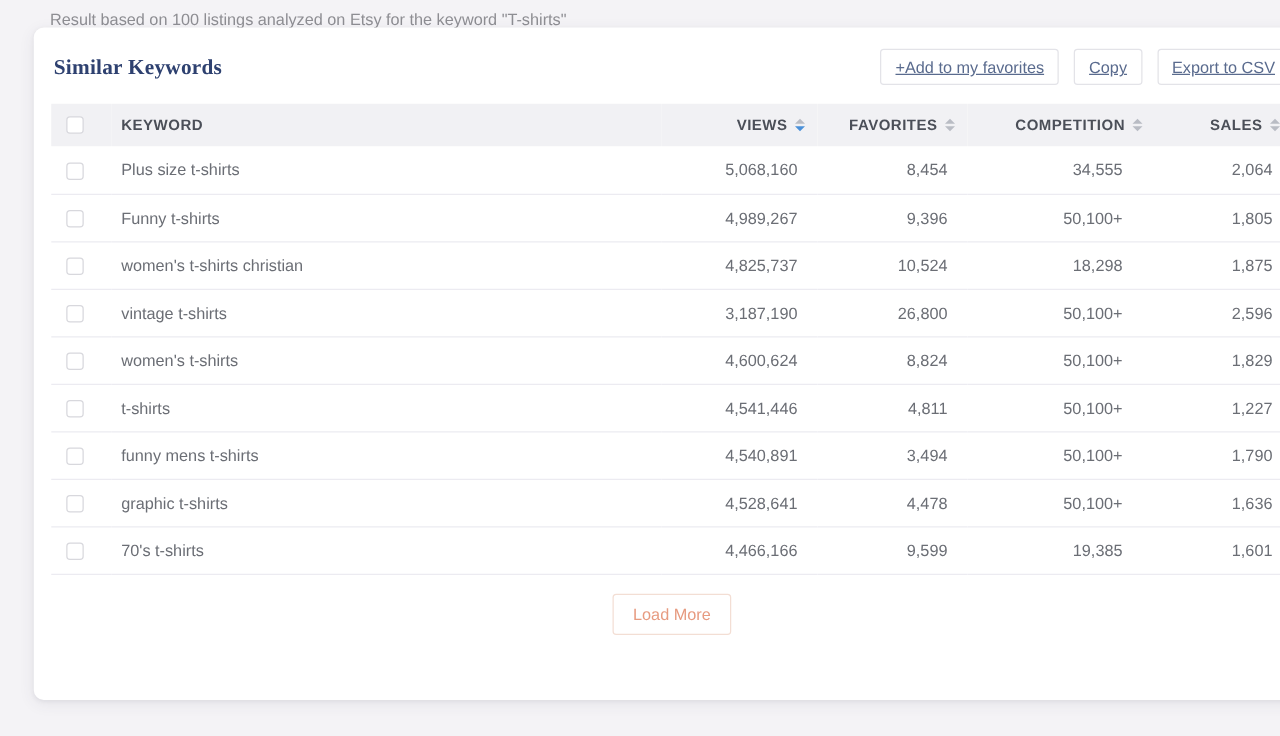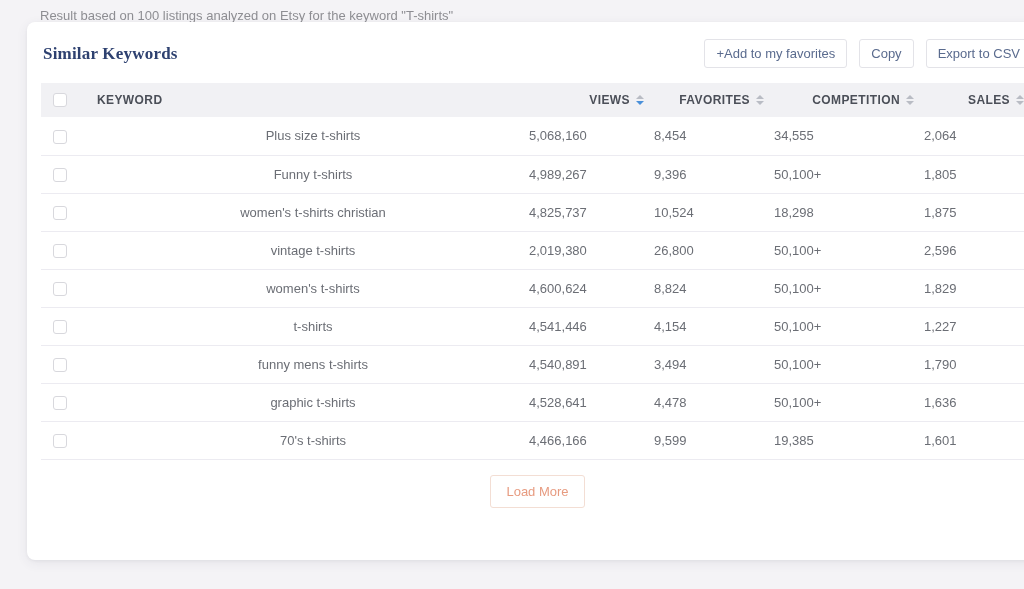--- a/index.html
+++ b/index.html
@@ -59,20 +59,21 @@
   .actions { display: flex; gap: 12px; }
   .action-btn {
     background: #fff;
     border: 1px solid var(--button-border);
     border-radius: 3px;
     color: var(--action-button-text);
     font-family: inherit;
     font-size: 13px;
     padding: 6px 11px;
     cursor: pointer;
+    text-decoration: underline;
   }
   table {
     width: 100%;
     border-collapse: collapse;
     table-layout: fixed;
   }
   thead tr { background: var(--header-bg); height: 34px; }
   th {
     font-size: 12px;
     font-weight: 700;
@@ -94,22 +95,22 @@
   .tri-down {
     width: 0; height: 0;
     border-left: 4px solid transparent;
     border-right: 4px solid transparent;
     border-top: 4px solid var(--sort-inactive);
   }
   .sorted-desc .tri-down { border-top-color: var(--sort-active); }
   tbody tr { height: 38px; border-bottom: 1px solid var(--row-border); }
   td { font-size: 13px; color: var(--row-text); }
   td.cb-cell, th.cb-cell { width: 48px; text-align: left; padding-left: 12px; }
-  td.kw { text-align: center; padding-left: 8px; }
-  td.num { padding-right: 16px; }
+  td.kw { text-align: left; padding-left: 8px; }
+  td.num { text-align: right; padding-right: 16px; }
   td.comp { padding-right: 26px; }
   input[type="checkbox"] {
     appearance: none;
     -webkit-appearance: none;
     width: 14px; height: 14px;
     border: 1px solid var(--checkbox-border);
     border-radius: 3px;
     background: #fff;
     vertical-align: middle;
     cursor: pointer;
@@ -222,40 +223,40 @@
     <td class="kw">women's t-shirts christian</td>
     <td class="num">4,825,737</td>
     <td class="num">10,524</td>
     <td class="num comp">18,298</td>
     <td class="num">1,875</td>
   </tr>
 
   <tr>
     <td class="cb-cell"><input type="checkbox" style=""></td>
     <td class="kw">vintage t-shirts</td>
-    <td class="num">2,019,380</td>
+    <td class="num">3,187,190</td>
     <td class="num">26,800</td>
     <td class="num comp">50,100+</td>
     <td class="num">2,596</td>
   </tr>
 
   <tr>
     <td class="cb-cell"><input type="checkbox" style=""></td>
     <td class="kw">women's t-shirts</td>
     <td class="num">4,600,624</td>
     <td class="num">8,824</td>
     <td class="num comp">50,100+</td>
     <td class="num">1,829</td>
   </tr>
 
   <tr>
     <td class="cb-cell"><input type="checkbox" style=""></td>
     <td class="kw">t-shirts</td>
     <td class="num">4,541,446</td>
-    <td class="num">4,154</td>
+    <td class="num">4,811</td>
     <td class="num comp">50,100+</td>
     <td class="num">1,227</td>
   </tr>
 
   <tr>
     <td class="cb-cell"><input type="checkbox" style=""></td>
     <td class="kw">funny mens t-shirts</td>
     <td class="num">4,540,891</td>
     <td class="num">3,494</td>
     <td class="num comp">50,100+</td>

